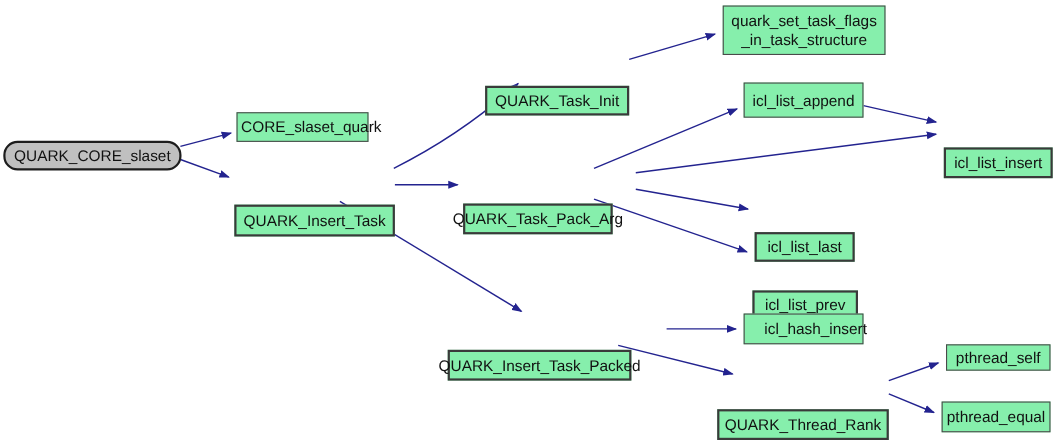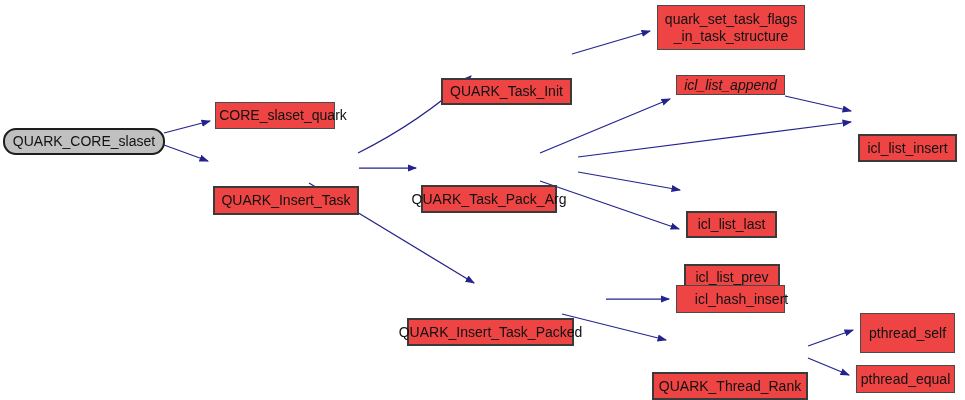--- a/index.html
+++ b/index.html
@@ -27,21 +27,21 @@
     position: absolute;
     box-sizing: border-box;
     display: flex;
     align-items: center;
     justify-content: center;
     text-align: center;
     font-size: 14px;
     line-height: 1.15;
     color: #111111;
     white-space: pre-line;
-    background: #ef4444;
+    background: #86efac;
     cursor: pointer;
   }
   .node.thin  { border: 1px solid #4a4a4a; }
   .node.thick { border: 2px solid #3a3a3a; margin-top: 32px; }
   .node.root  {
     border: 2px solid #1d1d1d;
     cursor: default;
   }
 </style>
 </head>
@@ -70,22 +70,22 @@
       <path d="M808,346 L853,330" fill="none" stroke="#23238f" stroke-width="1.25" marker-end="url(#arrow)"></path>
       <path d="M808,358 L849,375" fill="none" stroke="#23238f" stroke-width="1.25" marker-end="url(#arrow)"></path>
     </svg>
 <div class="node root" style="left: 3px; top: 128px; width: 162px; height: 27px; background: rgb(192, 192, 192); border-radius: 13px;">QUARK_CORE_slaset</div>
     <div class="node thin" style="left: 215px; top: 102px; width: 120px; height: 27px; padding-left: 16px;">CORE_slaset_quark</div>
     <div class="node thick" style="left: 213px; top: 154px; width: 146px; height: 29px;">QUARK_Insert_Task</div>
     <div class="node thick" style="left: 441px; top: 46px; width: 131px; height: 27px;">QUARK_Task_Init</div>
     <div class="node thin" style="left: 657px; top: 5px; width: 148px; height: 45px;">quark_set_task_flags
 _in_task_structure</div>
     <div class="node thick" style="left: 421px; top: 153px; width: 136px; height: 28px;">QUARK_Task_Pack_Arg</div>
-    <div class="node thin" style="left: 676px; top: 75px; width: 109px; height: 20px; font-style: italic;">icl_list_append</div>
+    <div class="node thin" style="left: 676px; top: 75px; width: 109px; height: 32px;">icl_list_append</div>
     <div class="node thick" style="left: 858px; top: 102px; width: 99px; height: 28px;">icl_list_insert</div>
     <div class="node thick" style="left: 686px; top: 179px; width: 91px; height: 27px;">icl_list_last</div>
     <div class="node thick" style="left: 684px; top: 232px; width: 96px; height: 27px;">icl_list_prev</div>
     <div class="node thick" style="left: 407px; top: 286px; width: 167px; height: 28px;">QUARK_Insert_Task_Packed</div>
     <div class="node thin" style="left: 676px; top: 285px; width: 109px; height: 28px; padding-left: 22px;">icl_hash_insert</div>
     <div class="node thick" style="left: 652px; top: 340px; width: 156px; height: 28px;">QUARK_Thread_Rank</div>
-    <div class="node thin" style="left: 860px; top: 313px; width: 95px; height: 40px;">pthread_self</div>
+    <div class="node thin" style="left: 860px; top: 313px; width: 95px; height: 24px;">pthread_self</div>
     <div class="node thin" style="left: 856px; top: 365px; width: 99px; height: 28px;">pthread_equal</div>
   </div>
 
 </body></html>

